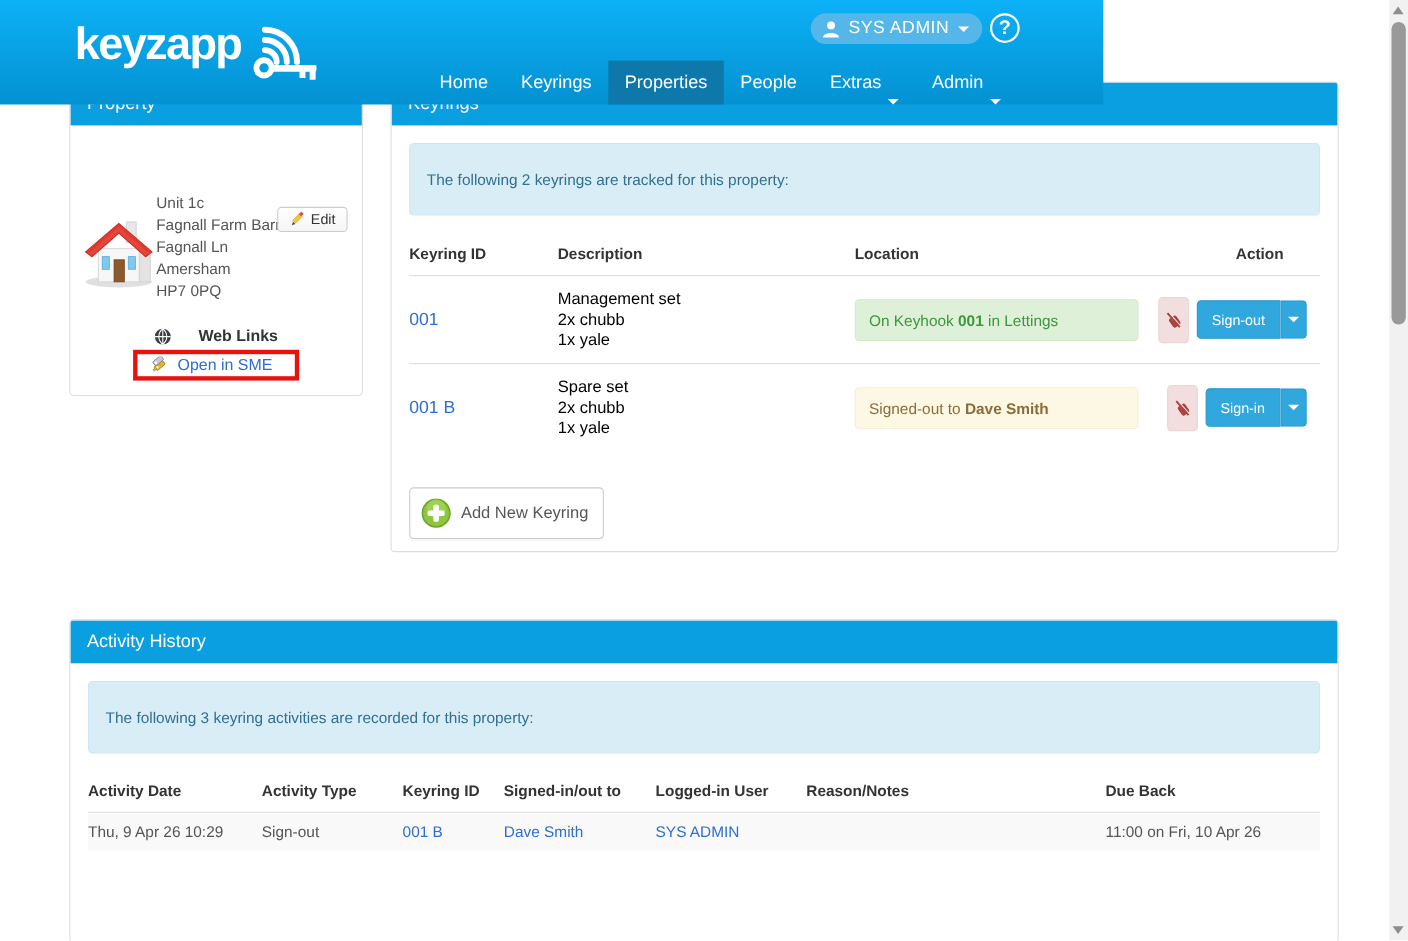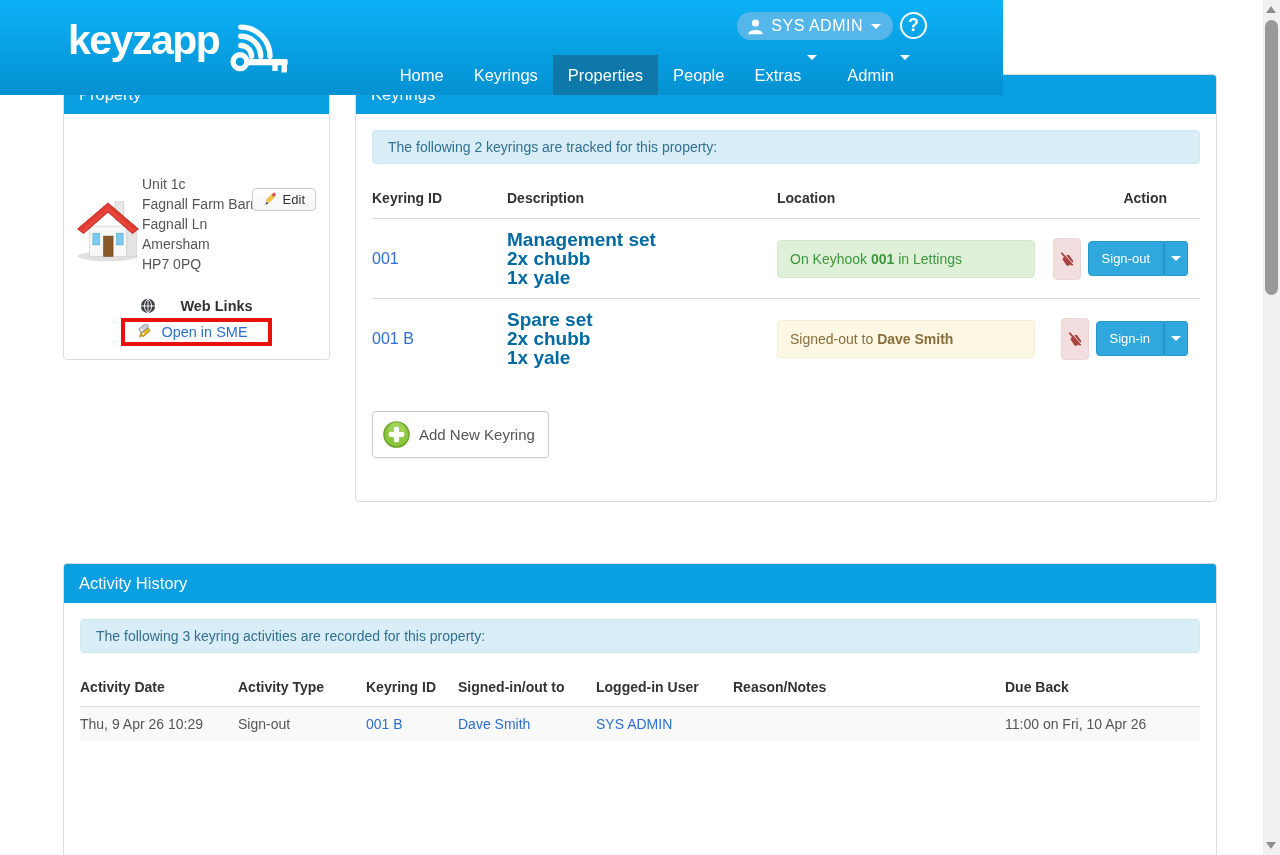--- a/index.html
+++ b/index.html
@@ -18,21 +18,21 @@
                padding:0 12px 0 10px; color:#fff; font-size:16px; cursor:pointer; }
   .user-pill .label { margin:0 8px 0 7px; letter-spacing:0.5px; }
   .caret { width:0; height:0; border-left:5px solid transparent; border-right:5px solid transparent;
            border-top:5px solid #fff; display:inline-block; }
   .help-circle { position:absolute; right:76px; top:12px; width:27px; height:27px; border:2px solid #fff;
                  border-radius:50%; color:#fff; font-size:18px; font-weight:bold; text-align:center;
                  line-height:23px; cursor:pointer; }
 
   .nav { position:absolute; right:78px; bottom:0; display:flex; list-style:none; }
   .nav-item { color:#fff; font-size:16.5px; line-height:40px; height:40px; padding:0 15px;
-              display:flex; align-items:flex-start; gap:6px; cursor:pointer; }
+              display:flex; align-items:flex-end; gap:6px; cursor:pointer; }
   .nav-item.active { background:#0e78ab; }
 
   
   .breadcrumb { margin:17px 0 0 64px; font-size:14.5px; color:#999; display:flex; gap:8px; }
   .breadcrumb a { color:#2c6ed2; text-decoration:none; cursor:pointer; }
   .crumb-sep { color:#aaa; }
 
   
   .main-row { margin:41px 63px 0; display:flex; gap:25px; align-items:flex-start; }
   .panel { border:1px solid #ddd; border-radius:4px; background:#fff; overflow:hidden; }
@@ -46,28 +46,28 @@
   .house { position:absolute; left:8px; top:22px; }
   .address { margin:60px 0 0 78px; font-size:14px; color:#555; line-height:20px; }
   .weblinks { margin-top:24px; text-align:center; font-size:14.5px; font-weight:bold; color:#333;
               display:flex; justify-content:center; align-items:center; gap:24px; }
   .sme-box { margin:4px auto 0; width:fit-content; border:4px solid #e8120c; padding:2px 20px 2px 10px;
              display:flex; align-items:center; gap:8px; }
   .sme-link { color:#2c6ed2; font-size:14.5px; text-decoration:none; cursor:pointer; }
 
   .keyrings-panel { flex:1; height:428px; }
   .alert-info { margin:16px; background:#d9edf7; border:1px solid #cfe7f2; border-radius:4px;
-                padding:8px 15px; color:#31708f; font-size:14px; }
+                padding:24px 15px; color:#31708f; font-size:14px; }
   .kr-table { margin:4px 16px 0; }
   .kr-head, .kr-row { display:grid; grid-template-columns:135px 270px 264px 1fr; align-items:center; }
   .kr-head { font-weight:bold; font-size:14px; color:#333; padding:10px 0 12px; border-bottom:1px solid #ddd; }
   .kr-row { padding:11px 0; }
   .kr-row + .kr-row { border-top:1px solid #ddd; }
   .kr-id { color:#2c6ed2; font-size:16px; text-decoration:none; cursor:pointer; }
-  .kr-desc { font-size:19px; color:#0369a1; line-height:19px;font-weight:bold; }
+  .kr-desc { font-size:15px; color:#000000; line-height:19px; }
   .loc-box { border-radius:4px; padding:10px 12px; font-size:14px; width:258px; }
   .loc-success { background:#dff0d8; border:1px solid #d6e9c6; color:#3c963d; }
   .loc-warning { background:#fcf8e3; border:1px solid #f5eed5; color:#8a6d3b; }
   .loc-box b { font-weight:bold; }
   .kr-action { display:flex; align-items:center; justify-content:flex-end; gap:7px; padding-right:12px; }
   .kr-head .col-action { text-align:right; padding-right:33px; }
   .notag-btn { width:28px; height:42px; background:#f2dede; border:1px solid #ecd5d5; border-radius:4px;
                display:flex; align-items:center; justify-content:center; cursor:pointer; }
   .split-btn { display:flex; cursor:pointer; }
   .split-main { background:#30a8de; color:#fff; font-size:13px; padding:9px 13px; border:1px solid #2598cc;

